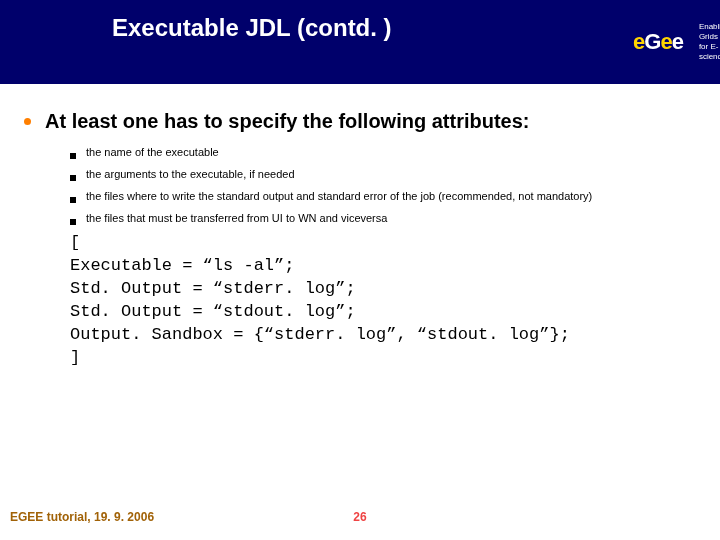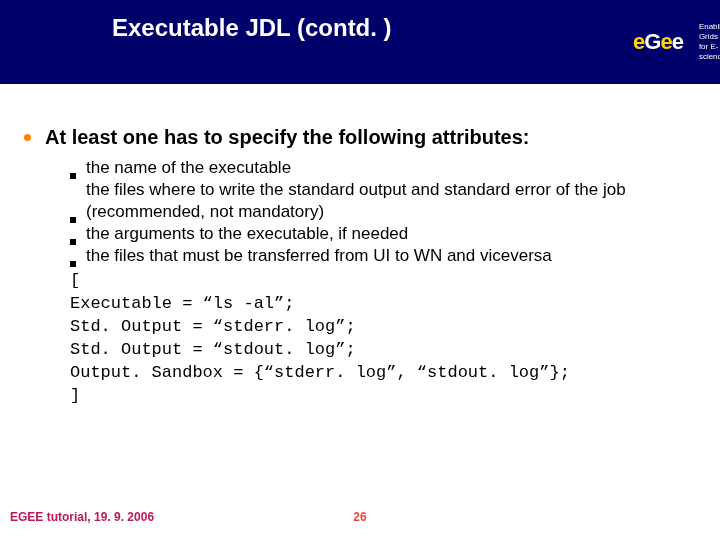--- a/index.html
+++ b/index.html
@@ -50,21 +50,21 @@
   .logo-egee .g  { color: #ffffff; }
   .logo-egee .e2 { color: #ffd400; }
   .logo-egee .e3 { color: #ffffff; }
   .logo-tag {
     color: #ffffff;
     font-size: 8px;
     line-height: 10px;
     margin-left: 16px;
   }
   .content {
-    padding: 42px 24px 0 24px;
+    padding: 26px 24px 0 24px;
   }
   .top-bullet {
     display: flex;
     align-items: flex-start;
     margin-bottom: 8px;
   }
   .dot {
     width: 7px;
     height: 7px;
     background: #ff7f00;
@@ -76,22 +76,22 @@
   .top-text {
     font-size: 20px;
     font-weight: bold;
     color: #000;
   }
   .sublist {
     margin-left: 46px;
   }
   .subitem {
     display: flex;
-    align-items: flex-end;
-    font-size: 17px;
+    align-items: center;
+    font-size: 11px;
     color: #000;
     line-height: 22px;
   }
   .square {
     width: 6px;
     height: 6px;
     background: #000000;
     margin-top: 8px;
     margin-right: 10px;
     flex-shrink: 0;
@@ -109,21 +109,21 @@
     position: absolute;
     bottom: 16px;
     left: 0;
     width: 100%;
     padding: 0 10px;
     display: flex;
     align-items: center;
     font-size: 12px;
     font-weight: bold;
   }
-  .footer-left { color: #be185d; }
+  .footer-left { color: #a16207; }
   .footer-center {
     position: absolute;
     left: 50%;
     transform: translateX(-50%);
     color: #ef4444;
   }
 </style>
 </head>
 <body>
 
@@ -148,25 +148,25 @@
     <div class="top-text">At least one has to specify the following attributes:</div>
   </div>
 
   <div class="sublist">
     <div class="subitem">
       <div class="square"></div>
       <div class="sub-text">the name of the executable</div>
     </div>
     <div class="subitem">
       <div class="square"></div>
-      <div class="sub-text">the files where to write the standard output and standard error of the job (recommended, not mandatory)</div>
+      <div class="sub-text">the arguments to the executable, if needed</div>
     </div>
     <div class="subitem">
       <div class="square"></div>
-      <div class="sub-text">the arguments to the executable, if needed</div>
+      <div class="sub-text">the files where to write the standard output and standard error of the job (recommended, not mandatory)</div>
     </div>
     <div class="subitem">
       <div class="square"></div>
       <div class="sub-text">the files that must be transferred from UI to WN and viceversa</div>
     </div>
   </div>
 
   <div class="codeblock">
     <div>[</div>
     <div>Executable = “ls -al”;</div>

